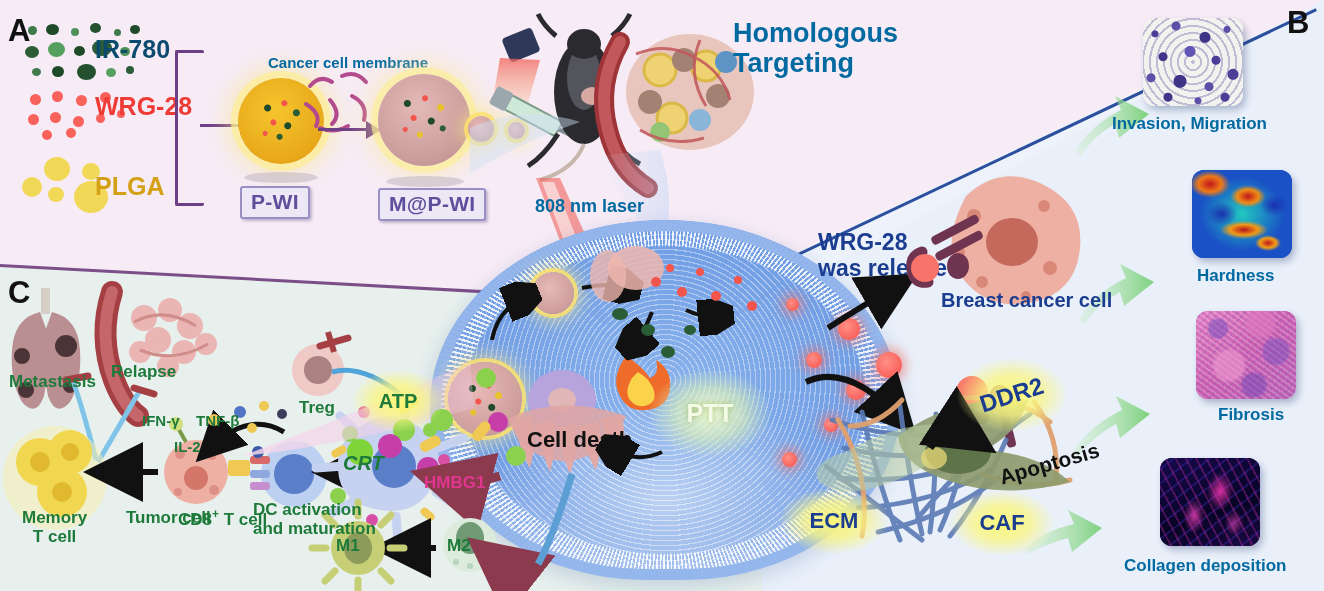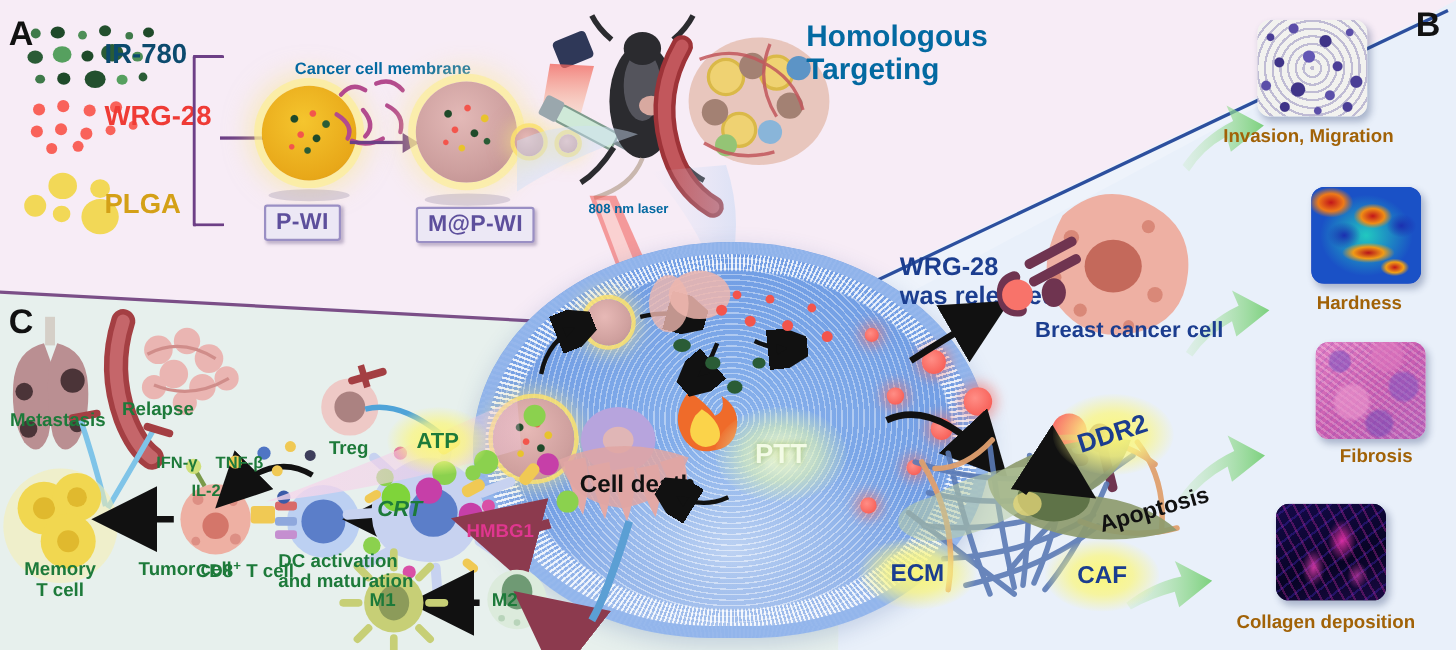--- a/index.html
+++ b/index.html
@@ -83,21 +83,21 @@
   .arrow-head{position:absolute;width:0;height:0;}
 
   
   .thumb{
     position:absolute;border-radius:12px;
     box-shadow:3px 4px 7px rgba(40,60,110,.32);
     overflow:hidden;
   }
   .thumb-inner{width:100%;height:100%;}
   .thumb-cap{
-    position:absolute;color:#a16207;font-weight:bold;white-space:nowrap;
+    position:absolute;color:#0369a1;font-weight:bold;white-space:nowrap;
   }
 
   
   .tex-invasion{
     background-color:#f2f2ef;
     background-image:
       radial-gradient(circle at 12% 18%, #4a3e96 0 3px, transparent 4px),
       radial-gradient(circle at 33% 9%, #5b4fa8 0 4px, transparent 5px),
       radial-gradient(circle at 62% 22%, #3f3488 0 5px, transparent 6px),
       radial-gradient(circle at 84% 13%, #5b4fa8 0 3px, transparent 4px),
@@ -374,21 +374,21 @@
     <path d="M470 128 q54 -24 110 -6 q-64 22 -110 52 Z" fill="#cfe0f7" opacity=".45"></path>
   </svg>
 
   <div class="lbl t-darkred" style="left:733px;top:18px;font-size:27px;text-align:left;">Homologous
 Targeting</div>
 
   <svg class="overlay">
     <path d="M536 178 L560 178 L600 268 L572 272 Z" fill="#f2564e" opacity=".55"></path>
     <path d="M542 182 L554 182 L588 266 L574 268 Z" fill="#fff" opacity=".55"></path>
   </svg>
-  <div class="lbl t-darkred" style="left:535px;top:184px;font-size:12px;">808 nm laser</div>
+  <div class="lbl t-darkred" style="left:535px;top:196px;font-size:18px;">808 nm laser</div>
 
   <div id="vesicle">
     <div id="vesicle-texture"></div>
     <div id="vesicle-rim"></div>
   </div>
 
   <div class="np" style="left:448px;top:362px;width:74px;height:74px;"></div>
   <div style="position:absolute;left:464px;top:378px;width:42px;height:42px;
               background-image:
                 radial-gradient(circle at 20% 25%,#1f4a2a 0 3px,transparent 4px),

